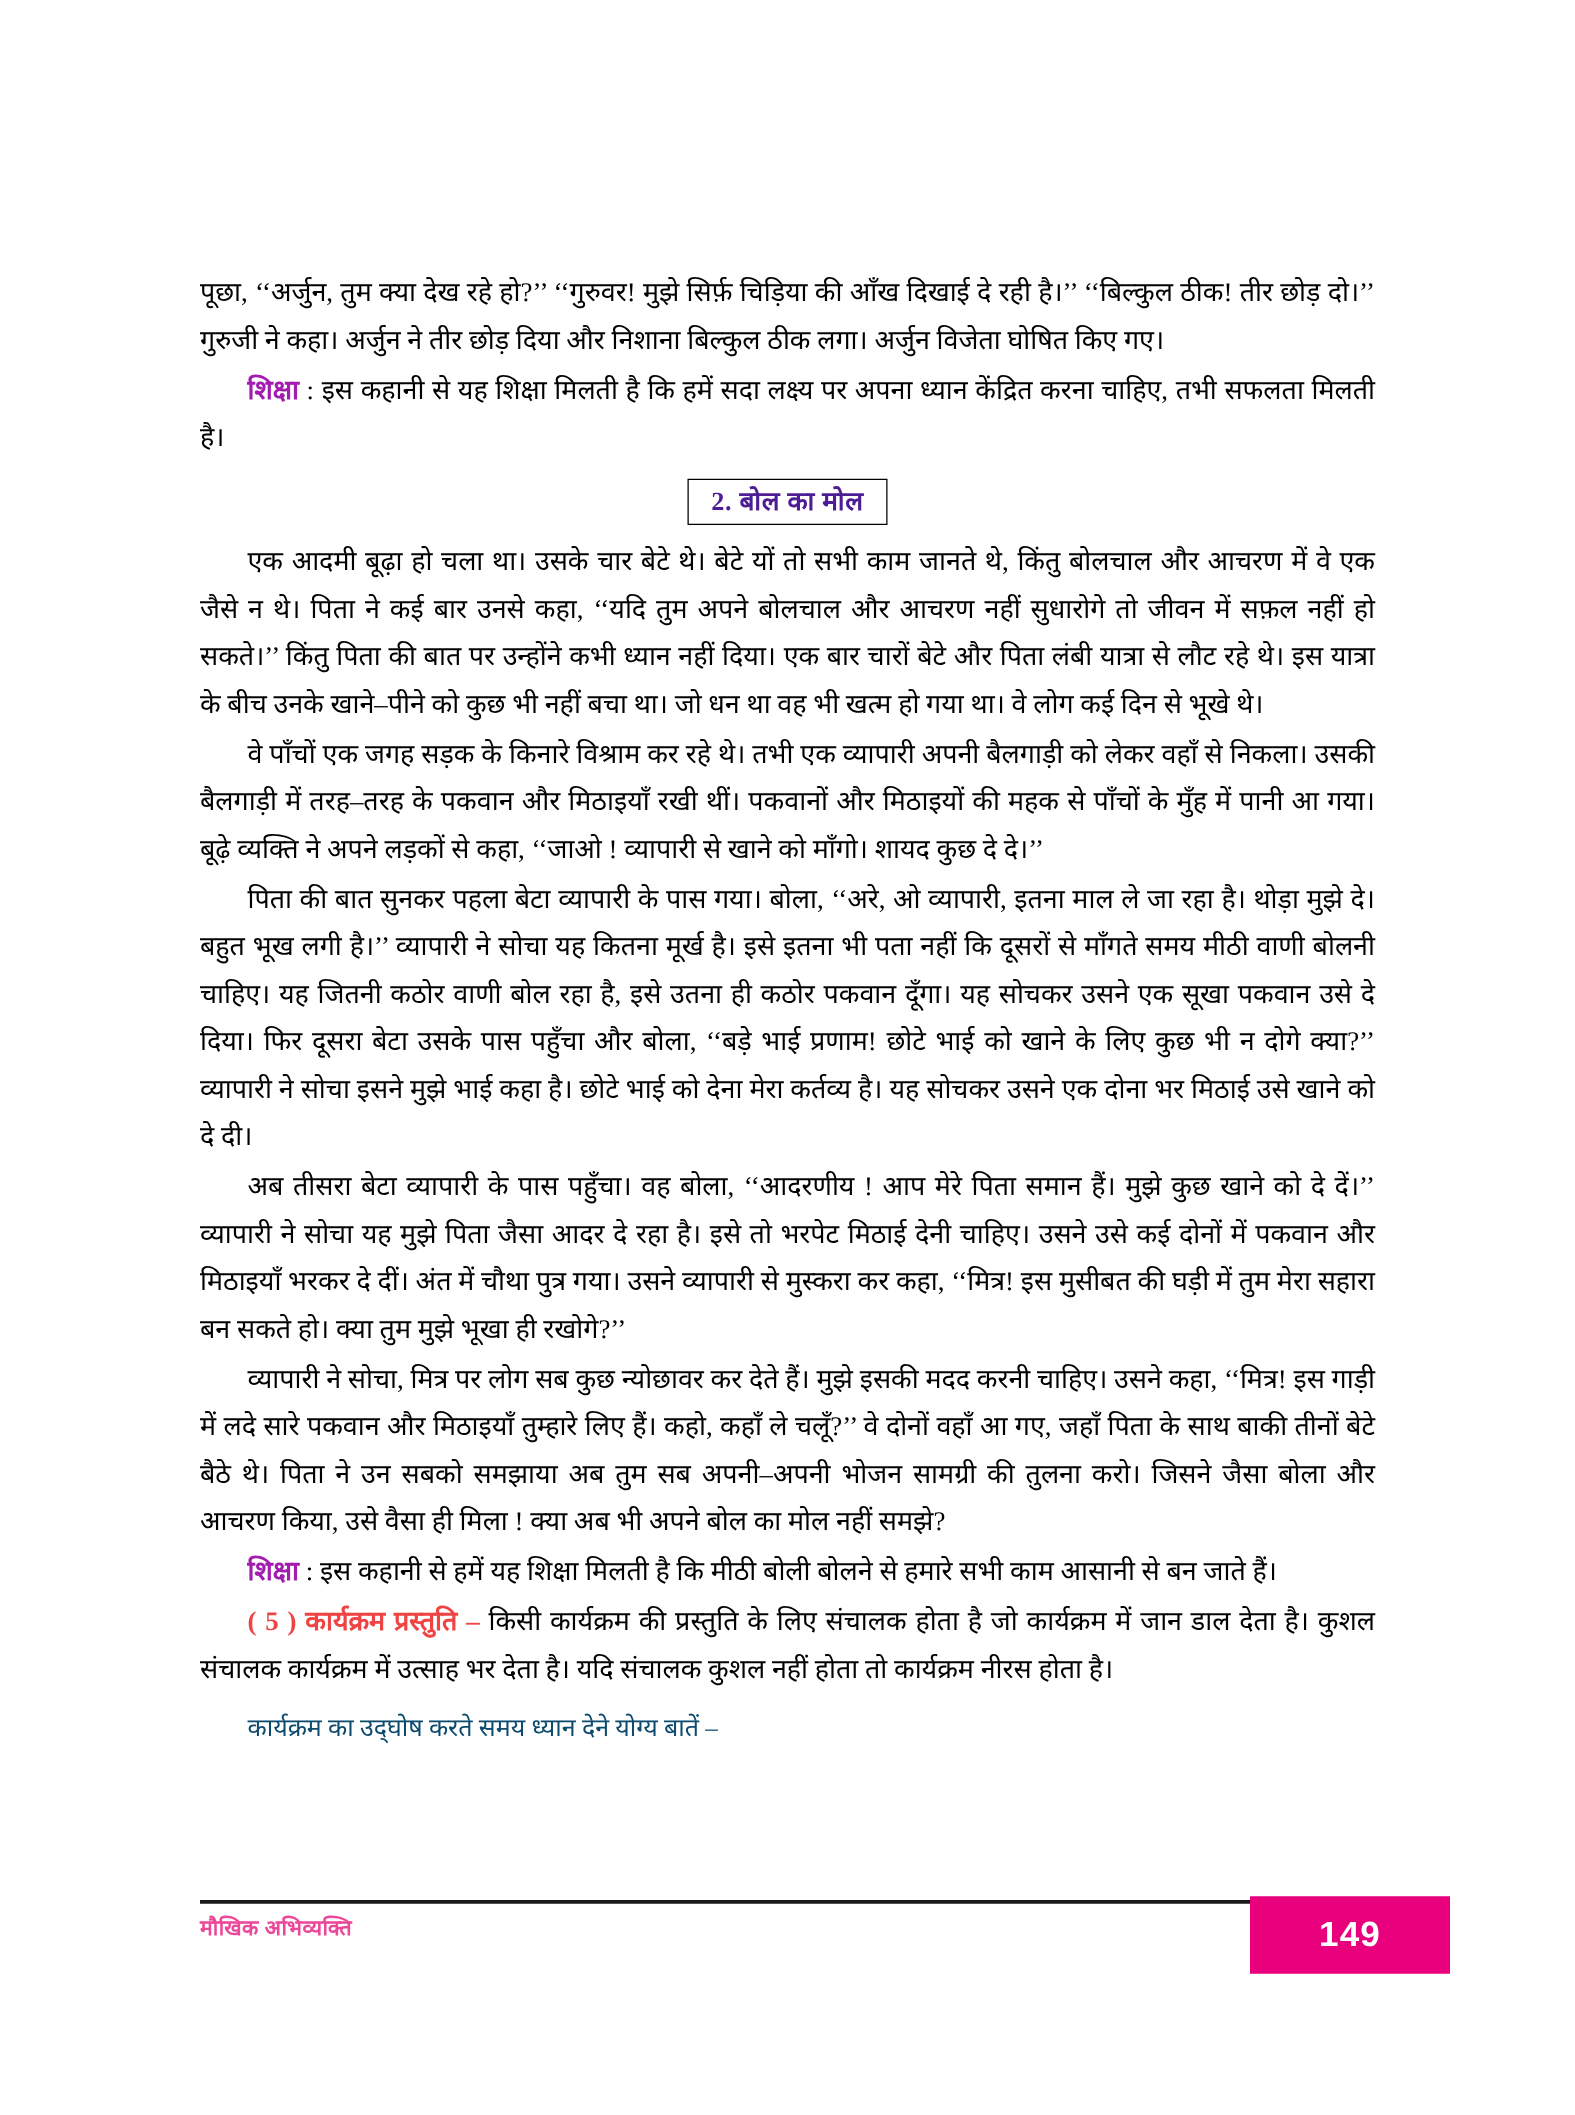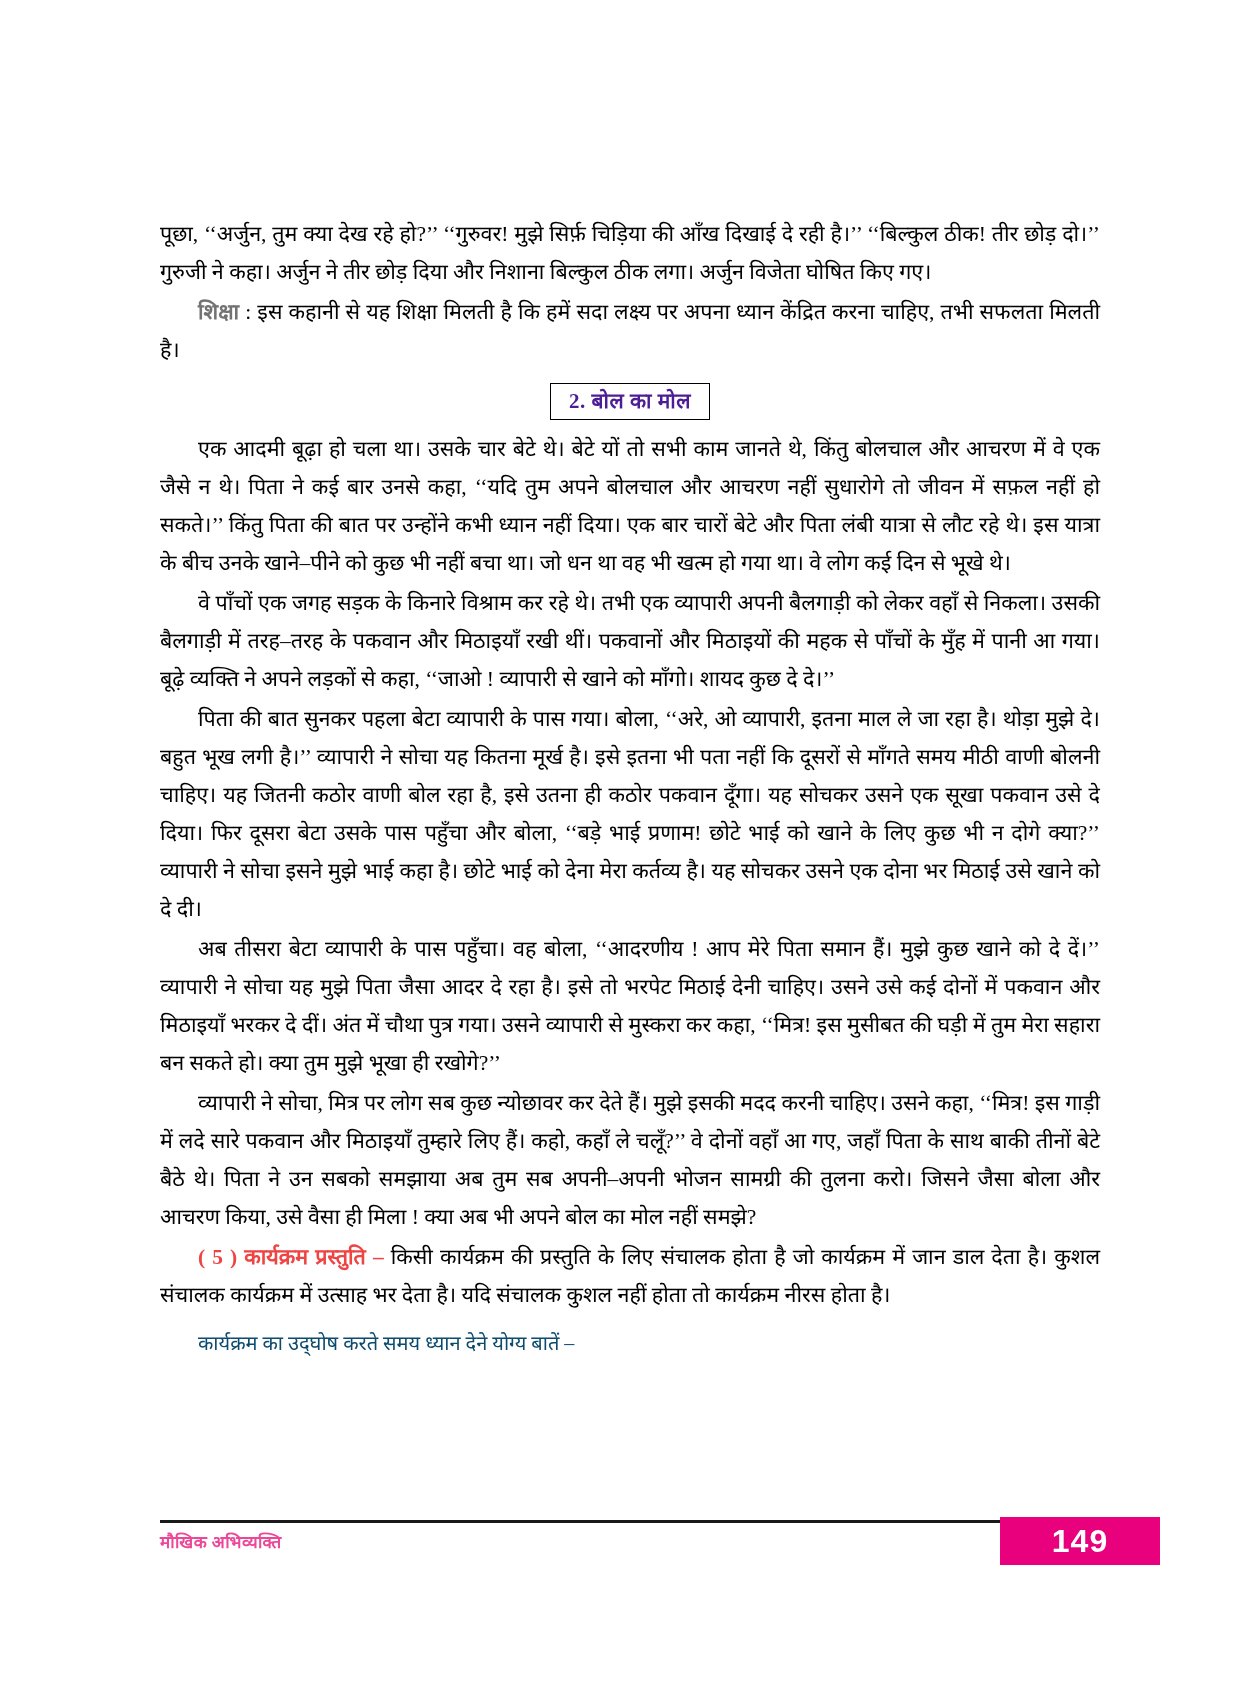--- a/index.html
+++ b/index.html
@@ -44,21 +44,21 @@
   .lesson-title {
     border: 1.5px solid #000;
     padding: 4px 18px 5px 18px;
     color: #4c1d95;
     font-weight: bold;
     font-size: 21px;
     letter-spacing: 0.5px;
     line-height: 26px;
   }
   .shiksha {
-    color: #737373;
+    color: #a21caf;
     font-weight: bold;
   }
   .sec-head {
     color: #ef4444;
     font-weight: bold;
   }
   p.heading-line {
     margin: 10px 0 0 0;
     text-indent: 38px;
     font-size: 20px;
@@ -88,26 +88,26 @@
     font-size: 17px;
     font-weight: bold;
     color: #ec4899;
     letter-spacing: 0.4px;
   }
   .page-badge {
     position: absolute;
     right: 100px;
     top: 55px;
     width: 160px;
-    height: 48px;
+    height: 62px;
     background: #e8007d;
     color: #ffffff;
     font-family: "Liberation Sans", sans-serif;
     font-weight: bold;
-    font-size: 32px;
+    font-size: 28px;
     display: flex;
     align-items: center;
     justify-content: center;
     letter-spacing: 1px;
   }
 </style>
 </head>
 <body>
 
 <div class="page">
@@ -120,20 +120,21 @@
     <div class="lesson-title-wrap">
       <div class="lesson-title">2. बोल का मोल</div>
     </div>
 
     <p class="para indent">एक आदमी बूढ़ा हो चला था। उसके चार बेटे थे। बेटे यों तो सभी काम जानते थे, किंतु बोलचाल और आचरण में वे एक जैसे न थे। पिता ने कई बार उनसे कहा, ‘‘यदि तुम अपने बोलचाल और आचरण नहीं सुधारोगे तो जीवन में सफ़ल नहीं हो सकते।’’ किंतु पिता की बात पर उन्होंने कभी ध्यान नहीं दिया। एक बार चारों बेटे और पिता लंबी यात्रा से लौट रहे थे। इस यात्रा के बीच उनके खाने–पीने को कुछ भी नहीं बचा था। जो धन था वह भी खत्म हो गया था। वे लोग कई दिन से भूखे थे।</p>
     <p class="para indent">वे पाँचों एक जगह सड़क के किनारे विश्राम कर रहे थे। तभी एक व्यापारी अपनी बैलगाड़ी को लेकर वहाँ से निकला। उसकी बैलगाड़ी में तरह–तरह के पकवान और मिठाइयाँ रखी थीं। पकवानों और मिठाइयों की महक से पाँचों के मुँह में पानी आ गया। बूढ़े व्यक्ति ने अपने लड़कों से कहा, ‘‘जाओ ! व्यापारी से खाने को माँगो। शायद कुछ दे दे।’’</p>
     <p class="para indent">पिता की बात सुनकर पहला बेटा व्यापारी के पास गया। बोला, ‘‘अरे, ओ व्यापारी, इतना माल ले जा रहा है। थोड़ा मुझे दे। बहुत भूख लगी है।’’ व्यापारी ने सोचा यह कितना मूर्ख है। इसे इतना भी पता नहीं कि दूसरों से माँगते समय मीठी वाणी बोलनी चाहिए। यह जितनी कठोर वाणी बोल रहा है, इसे उतना ही कठोर पकवान दूँगा। यह सोचकर उसने एक सूखा पकवान उसे दे दिया। फिर दूसरा बेटा उसके पास पहुँचा और बोला, ‘‘बड़े भाई प्रणाम! छोटे भाई को खाने के लिए कुछ भी न दोगे क्या?’’ व्यापारी ने सोचा इसने मुझे भाई कहा है। छोटे भाई को देना मेरा कर्तव्य है। यह सोचकर उसने एक दोना भर मिठाई उसे खाने को दे दी।</p>
     <p class="para indent">अब तीसरा बेटा व्यापारी के पास पहुँचा। वह बोला, ‘‘आदरणीय ! आप मेरे पिता समान हैं। मुझे कुछ खाने को दे दें।’’ व्यापारी ने सोचा यह मुझे पिता जैसा आदर दे रहा है। इसे तो भरपेट मिठाई देनी चाहिए। उसने उसे कई दोनों में पकवान और मिठाइयाँ भरकर दे दीं। अंत में चौथा पुत्र गया। उसने व्यापारी से मुस्करा कर कहा, ‘‘मित्र! इस मुसीबत की घड़ी में तुम मेरा सहारा बन सकते हो। क्या तुम मुझे भूखा ही रखोगे?’’</p>
     <p class="para indent">व्यापारी ने सोचा, मित्र पर लोग सब कुछ न्योछावर कर देते हैं। मुझे इसकी मदद करनी चाहिए। उसने कहा, ‘‘मित्र! इस गाड़ी में लदे सारे पकवान और मिठाइयाँ तुम्हारे लिए हैं। कहो, कहाँ ले चलूँ?’’ वे दोनों वहाँ आ गए, जहाँ पिता के साथ बाकी तीनों बेटे बैठे थे। पिता ने उन सबको समझाया अब तुम सब अपनी–अपनी भोजन सामग्री की तुलना करो। जिसने जैसा बोला और आचरण किया, उसे वैसा ही मिला ! क्या अब भी अपने बोल का मोल नहीं समझे?</p>
 
+    <p class="para indent"><span class="shiksha">शिक्षा</span><span> : इस कहानी से हमें यह शिक्षा मिलती है कि मीठी बोली बोलने से हमारे सभी काम आसानी से बन जाते हैं।</span></p>
 
     <p class="para indent"><span class="sec-head">( 5 ) कार्यक्रम प्रस्तुति –</span><span>  किसी कार्यक्रम की प्रस्तुति के लिए संचालक होता है जो कार्यक्रम में जान डाल देता है। कुशल संचालक कार्यक्रम में उत्साह भर देता है। यदि संचालक कुशल नहीं होता तो कार्यक्रम नीरस होता है।</span></p>
 
     <p class="heading-line">कार्यक्रम का उद्‌घोष करते समय ध्यान देने योग्य बातें –</p>
 
   </div>
 </div>
 
 <div class="footer">
   <div class="footer-rule"></div>

